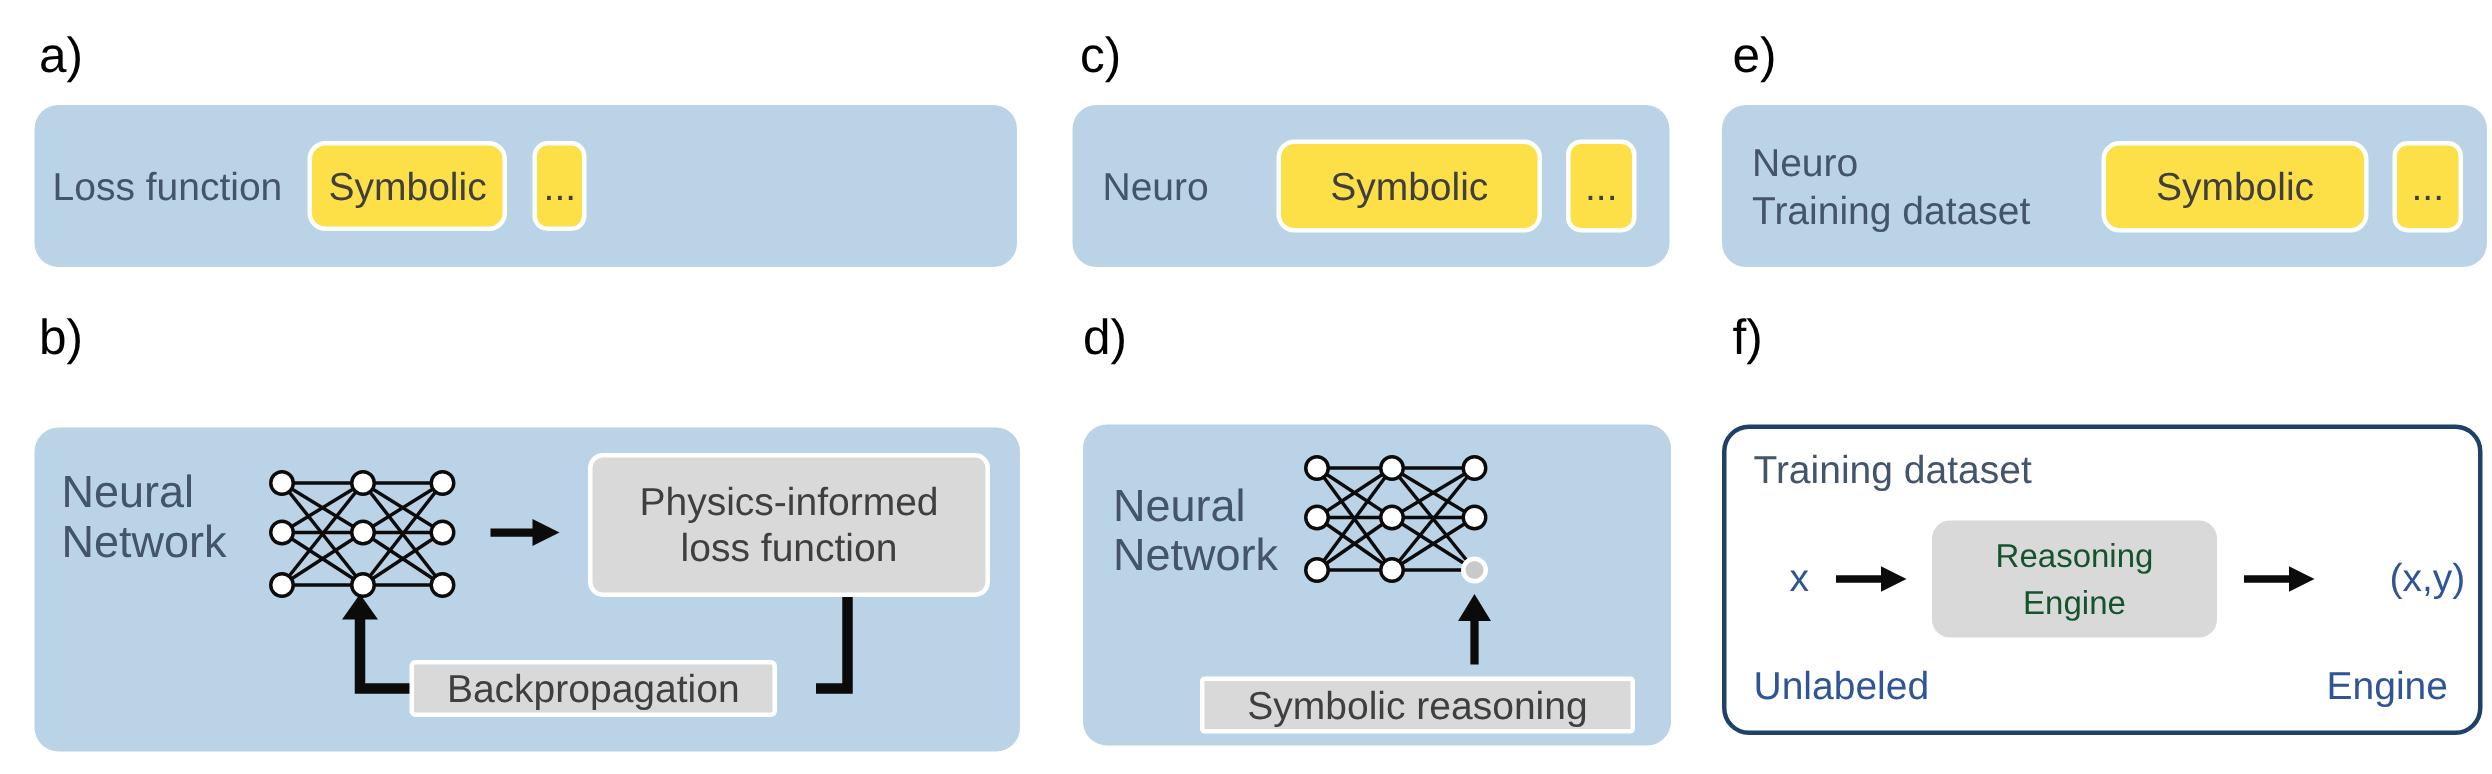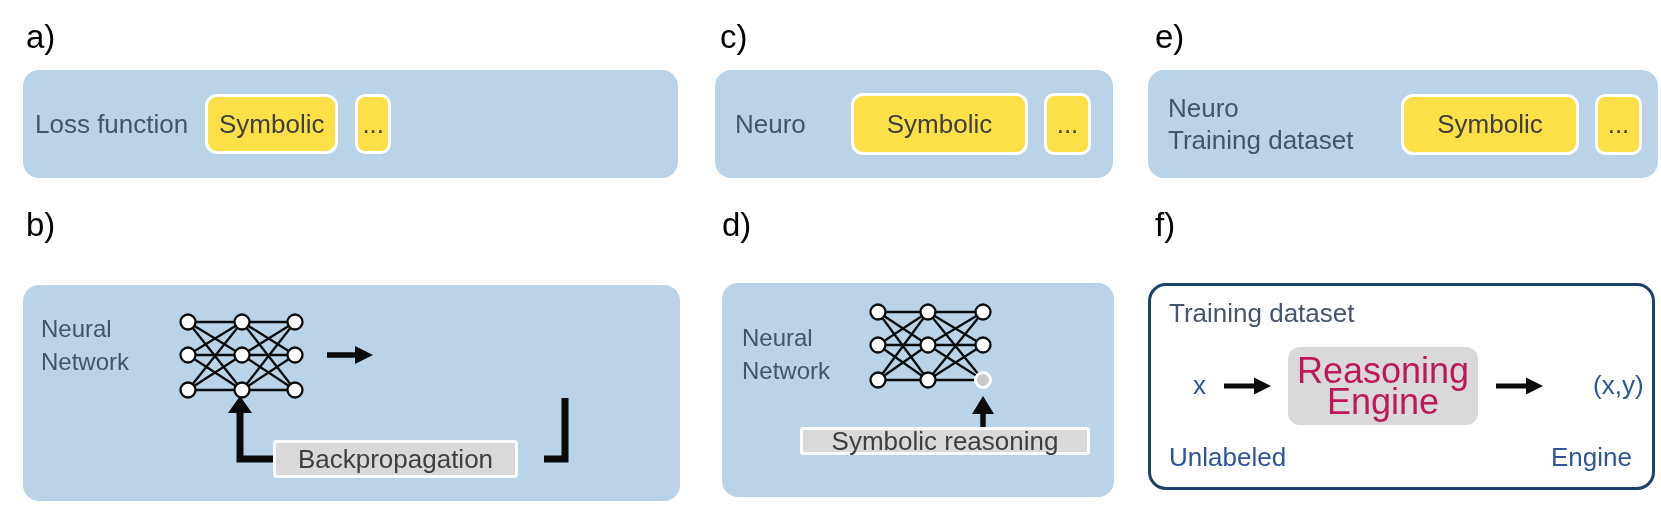--- a/index.html
+++ b/index.html
@@ -17,32 +17,32 @@
   .chip{background:#fde047;border:3px solid #ffffff;border-radius:12px;
         display:flex;align-items:center;justify-content:center;
         font-size:26px;color:#3F3F3F;box-sizing:border-box;flex:0 0 auto;}
   .chip.dots{border-radius:10px;}
 
   .gray-box{position:absolute;background:#D9D9D9;border:3px solid #ffffff;
         display:flex;align-items:center;justify-content:center;text-align:center;
         color:#3F3F3F;font-size:26px;line-height:31px;white-space:pre-line;
         box-sizing:border-box;z-index:2;}
 
-  .nn-title{position:absolute;color:#44546A;font-size:24px;line-height:33px;white-space:pre-line;z-index:2;}
+  .nn-title{position:absolute;color:#44546A;font-size:30px;line-height:33px;white-space:pre-line;z-index:2;}
   .overlay{position:absolute;left:0;top:0;width:100%;height:100%;z-index:1;pointer-events:none;}
 
   #panel-f{background:#ffffff;border:3px solid #1F4068;border-radius:18px;
         display:flex;flex-direction:column;justify-content:space-between;
         padding:12px 20px 14px 18px;}
   .f-title{color:#44546A;font-size:26px;}
   .f-row{display:flex;align-items:center;gap:16px;}
   .f-blue{color:#2F5597;font-size:26px;margin-left:33px;}
   .f-engine{background:#D9D9D9;border-radius:12px;width:190px;height:78px;
         display:flex;align-items:center;justify-content:center;text-align:center;
-        color:#be185d;font-size:36px;line-height:31px;white-space:pre-line;flex:0 0 auto;}
+        color:#14532d;font-size:22px;line-height:31px;white-space:pre-line;flex:0 0 auto;}
   .f-captions{display:flex;justify-content:space-between;color:#2F5597;font-size:26px;}
   .arrow-svg{flex:0 0 auto;display:block;}
 </style>
 </head>
 <body>
 
 <div class="canvas">
 
   <div class="sec-label" style="left:26px;top:19px">a)</div>
   <div class="sec-label" style="left:720px;top:19px">c)</div>
@@ -108,20 +108,22 @@
         <polygon points="350,70 332,61 332,79" fill="#0B0B0B"></polygon>
       </g>
       <g>
         <path d="M542,113 V174 H521" fill="none" stroke="#0B0B0B" stroke-width="7"></path>
       </g>
       <g>
         <path d="M251,174 H217 V126" fill="none" stroke="#0B0B0B" stroke-width="7"></path>
         <polygon points="217,111 205,128 229,128" fill="#0B0B0B"></polygon>
       </g>
     </svg>
+    <div class="gray-box" style="left:369px;top:17px;width:268px;height:96px;border-radius:10px">Physics-informed
+loss function</div>
     <div class="gray-box" style="left:250px;top:155px;width:245px;height:38px;border-radius:4px">Backpropagation</div>
   </div>
 
   <div class="panel blue" style="left:722px;top:283px;width:392px;height:214px">
     <div class="nn-title" style="left:20px;top:38px">Neural
 Network</div>
     <svg class="overlay" viewBox="0 0 392 214">
       <g>
           <line x1="156" y1="29" x2="206" y2="29" stroke="#0B0B0B" stroke-width="2.3"></line>
           <line x1="156" y1="29" x2="206" y2="62" stroke="#0B0B0B" stroke-width="2.3"></line>
@@ -149,21 +151,21 @@
           <circle cx="206" cy="97" r="7.5" fill="#ffffff" stroke="#0B0B0B" stroke-width="2.3"></circle>
           <circle cx="261" cy="29" r="7.5" fill="#ffffff" stroke="#0B0B0B" stroke-width="2.3"></circle>
           <circle cx="261" cy="62" r="7.5" fill="#ffffff" stroke="#0B0B0B" stroke-width="2.3"></circle>
           <circle cx="261" cy="97" r="7.5" fill="#C9C9C9" stroke="#ffffff" stroke-width="3"></circle>
         </g>
       <g>
         <line x1="261" y1="160" x2="261" y2="130" stroke="#0B0B0B" stroke-width="5.5"></line>
         <polygon points="261,113 250,131 272,131" fill="#0B0B0B"></polygon>
       </g>
     </svg>
-    <div class="gray-box" style="left:78px;top:144px;width:290px;height:28px;border-radius:3px">Symbolic reasoning</div>
+    <div class="gray-box" style="left:78px;top:168px;width:290px;height:38px;border-radius:3px">Symbolic reasoning</div>
   </div>
 
   <div class="panel" id="panel-f" style="left:1148px;top:283px;width:507px;height:207px">
     <div class="f-title">Training dataset</div>
     <div class="f-row">
       <span class="f-blue" style="margin-left:24px">x</span>
       <svg class="arrow-svg" width="50" height="22" viewBox="0 0 50 22">
         <line x1="2" y1="11" x2="34" y2="11" stroke="#0B0B0B" stroke-width="5"></line>
         <polygon points="49,11 32,2.5 32,19.5" fill="#0B0B0B"></polygon>
       </svg>

